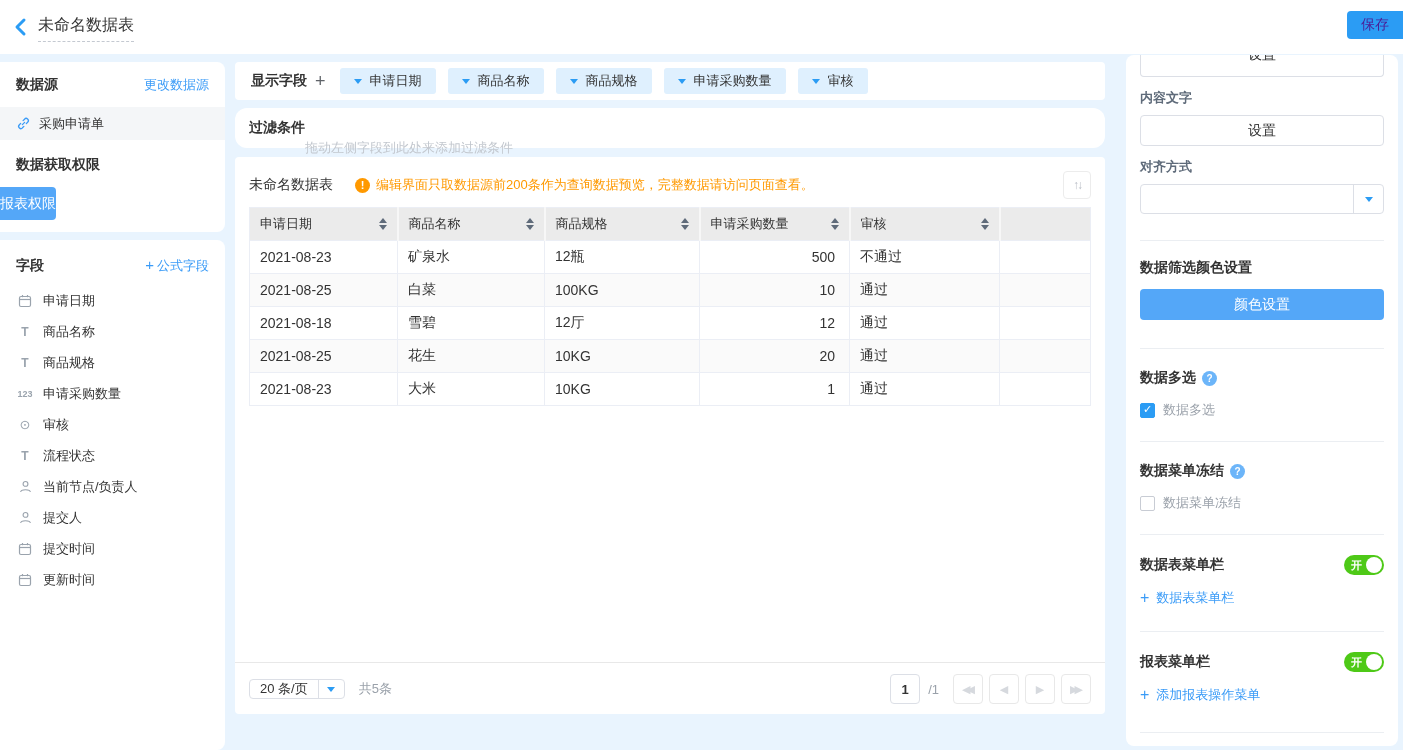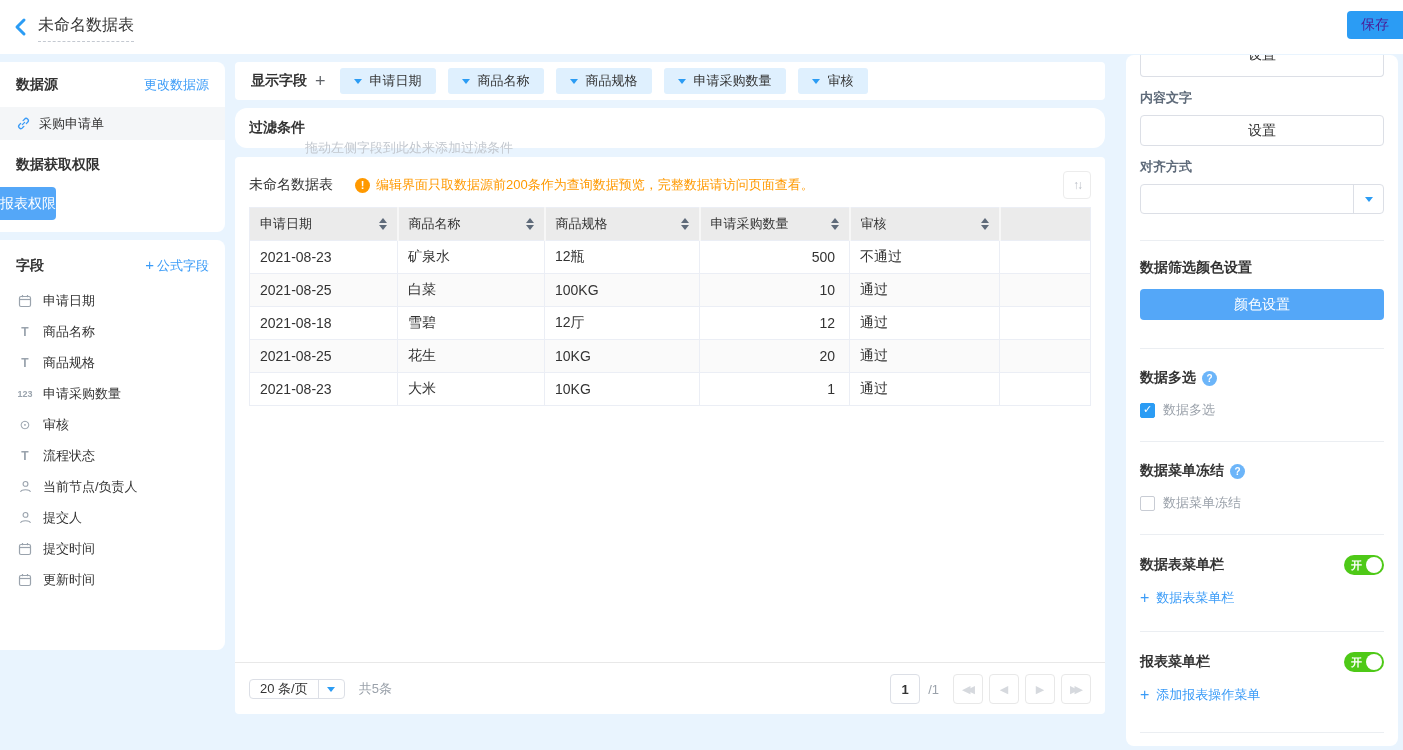--- a/index.html
+++ b/index.html
@@ -23,21 +23,21 @@
   .panel { background:#fff; }
   .panel-ds { left:0; top:62px; width:225px; height:170px; border-radius:0 8px 8px 0; padding:14px 16px; }
   .row-between { display:flex; justify-content:space-between; align-items:center; }
   .sec-title { font-size:14px; font-weight:bold; color:#333; }
   .link { color:#3a9bf7; font-size:13px; cursor:pointer; }
   .src-row { margin:13px -16px 0; height:33px; background:#f4f6f8; display:flex; align-items:center; gap:8px; padding:0 16px; }
   .perm-title { margin-top:16px; }
   .blue-btn { background:#54a7f8; color:#fff; font-size:14px; border:none; display:flex; align-items:center; justify-content:center; cursor:pointer; }
   .perm-btn { margin:13px -8px 0 -16px; height:33px; border-radius:0 4px 4px 0; }
 
-  .panel-fields { left:0; top:240px; width:225px; height:410px; border-radius:0 8px 8px 0; padding:16px; }
+  .panel-fields { left:0; top:240px; width:225px; height:510px; border-radius:0 8px 8px 0; padding:16px; }
   .plus-glyph { color:#3a9bf7; font-size:15px; margin-right:3px; }
   #fields-list { list-style:none; margin-top:10px; }
   .field-item { display:flex; align-items:center; gap:9px; height:31px; cursor:grab; }
   .fi { width:18px; display:inline-flex; justify-content:center; align-items:center; color:#9aa3ad; }
   .fi-t { font-size:12px; font-weight:bold; color:#9aa3ad; }
   .fi-123 { font-size:9px; font-weight:bold; color:#9aa3ad; letter-spacing:0; }
   .fi-radio { font-size:13px; color:#9aa3ad; }
   .fi-label { color:#333; }
 
   

